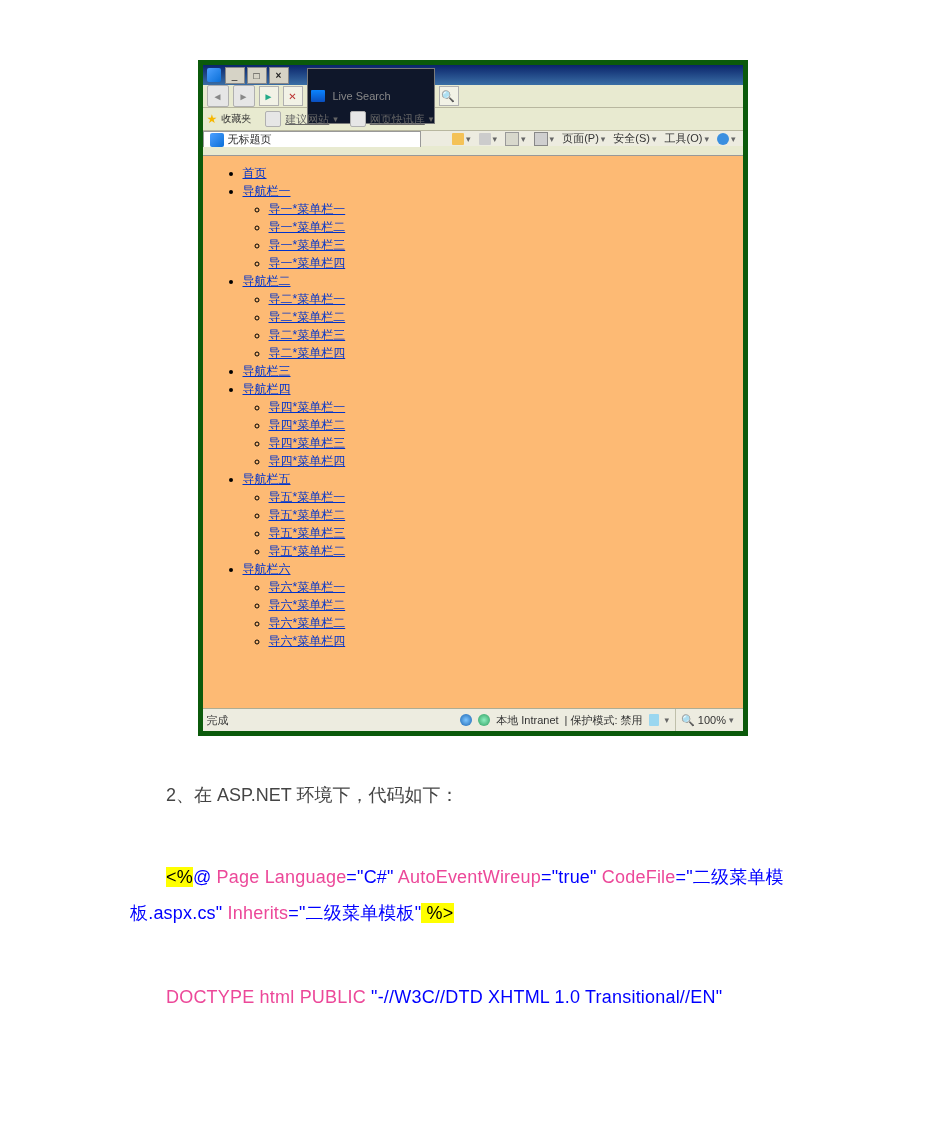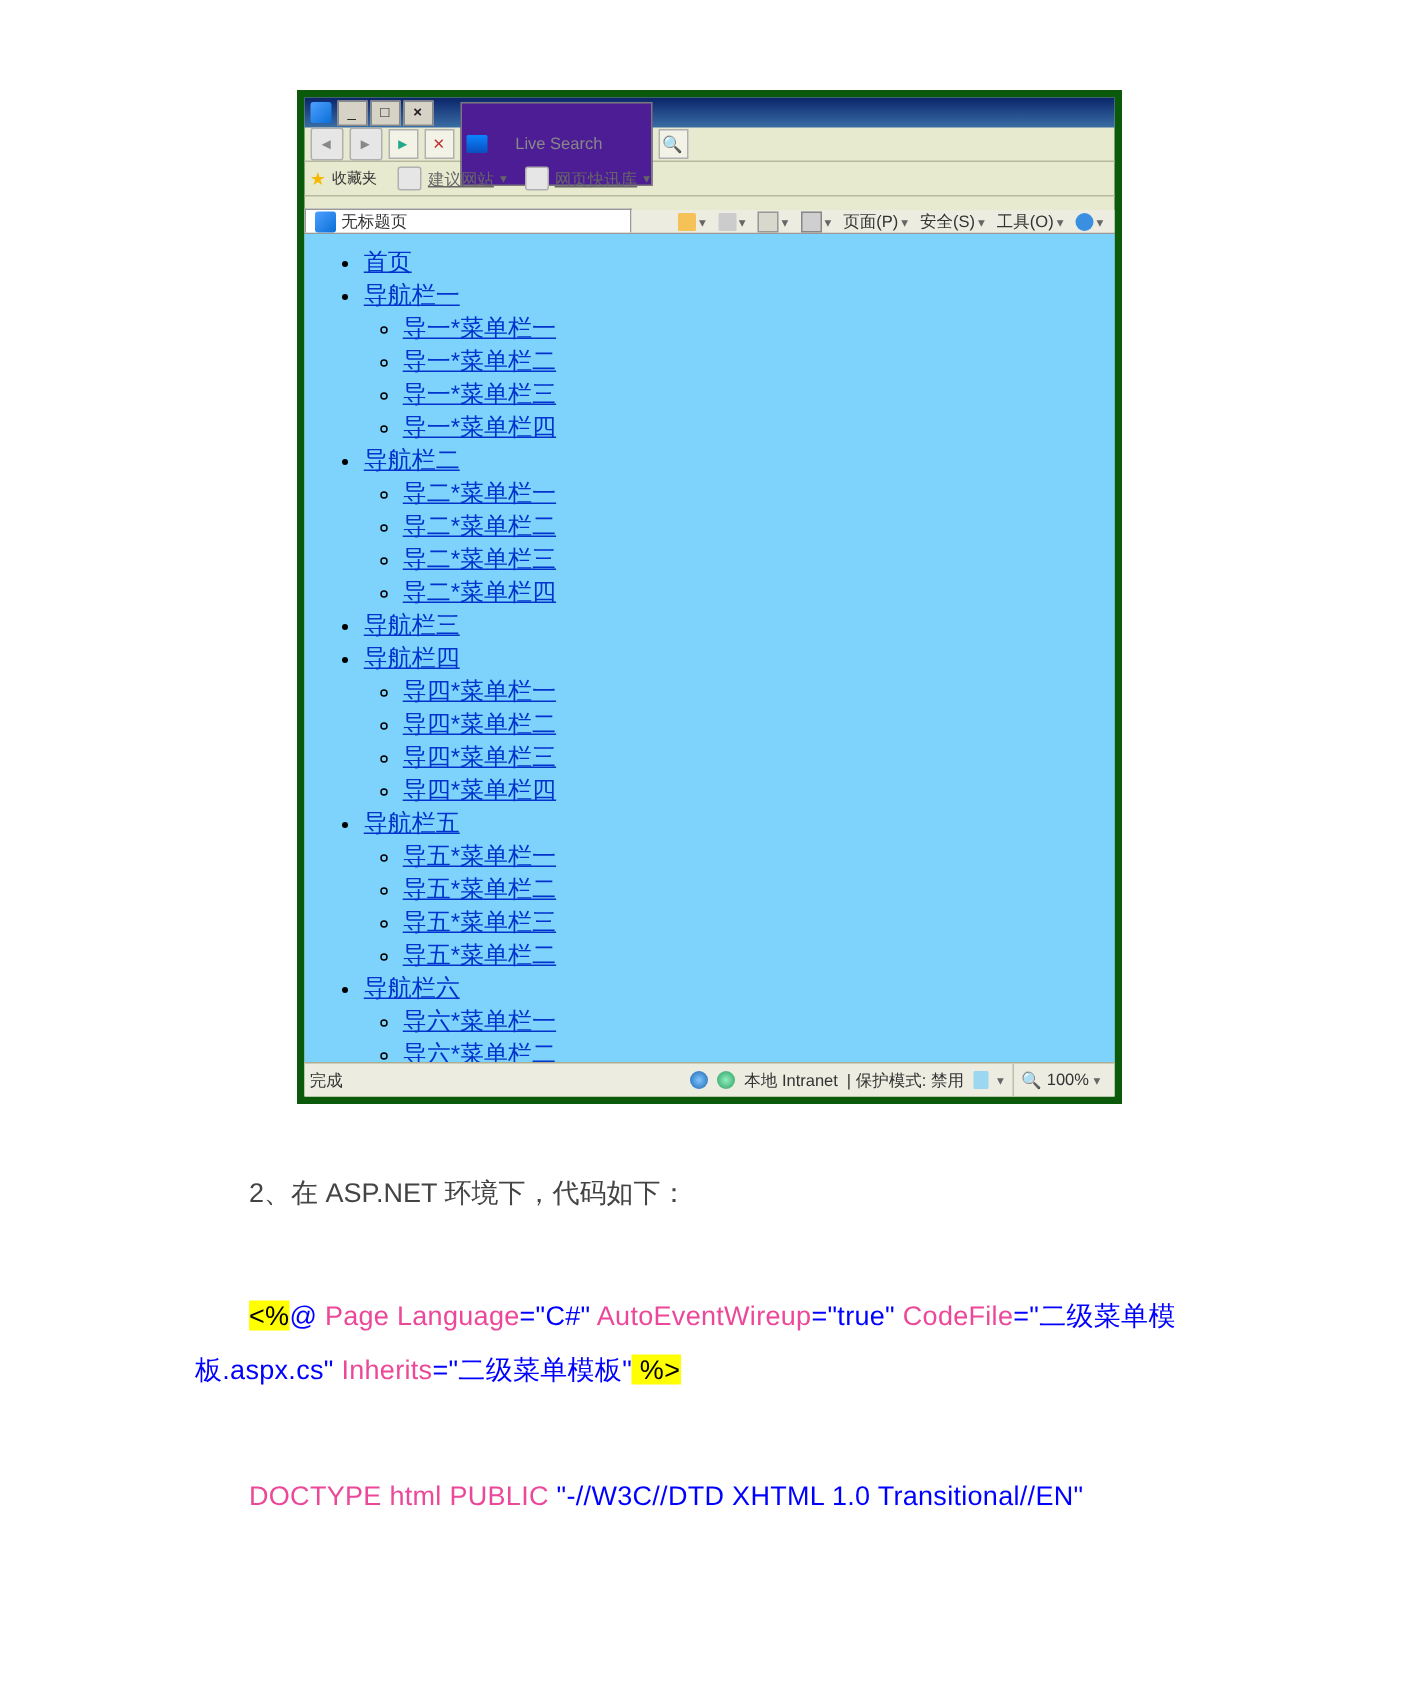--- a/index.html
+++ b/index.html
@@ -70,33 +70,33 @@
     width:12px;height:12px;background:#fff;border:1px solid #888;display:inline-block;
   }
   .addr-input .url-text { color:#555; font-size:11px; white-space:nowrap; overflow:hidden; }
   .sm-btn {
     width:18px;height:18px;border:1px solid #b0b0b0;background:#f2f2e6;
     display:flex;align-items:center;justify-content:center;font-size:10px;
   }
   .sm-btn.red { color:#b33; }
   .sm-btn.green { color:#2a8; }
   .search-box {
-    width:120px;height:18px;border:1px solid #7a7a7a;background:#4c1d95;
-    display:flex;align-items:center;padding:18px 3px;gap:19px;
+    width:120px;height:18px;border:1px solid #7a7a7a;background:#0f172a;
+    display:flex;align-items:center;padding:18px 3px;gap:8px;
   }
   .search-box .live-icon{width:14px;height:12px;background:linear-gradient(#0a84ff,#0a4fbf);border-radius:1px;}
   .search-box .live-text{color:#888;font-size:11px;}
   .magnify{font-size:11px;color:#555;}
   
   .ie-row .star{color:#f6b700;font-size:12px;}
   .ie-row .fav-label{color:#333;font-size:10px;}
   .ie-row .linkish{color:#666;font-size:11px;text-decoration:underline;}
   
   .tab-row {
-    display:flex;align-items:flex-end;height:24px;border-bottom:1px solid #999;
+    display:flex;align-items:flex-start;height:24px;border-bottom:1px solid #999;
   }
   .tab {
     background:#fff;border:1px solid #999;border-bottom:none;
     display:flex;align-items:center;gap:4px;padding:0 30px 0 6px;
     font-size:11px;color:#333;min-width:180px;
   }
   .tab .tab-ie-icon{width:14px;height:14px;background:linear-gradient(135deg,#4da0ff,#0a6fd8);border-radius:2px;}
   .toolbar{
     flex:1;display:flex;align-items:center;justify-content:flex-end;gap:2px;padding:0 4px;
     background:#edece0;font-size:11px;color:#333;
@@ -104,23 +104,23 @@
   .tool-item{display:flex;align-items:center;gap:2px;padding:0 3px;white-space:nowrap;}
   .tool-item .ico{width:12px;height:12px;display:inline-block;}
   .ico-home{background:#f4c257;border-radius:1px;}
   .ico-rss{background:#ccc;border-radius:1px;}
   .ico-mail{background:#d8d8cc;border:1px solid #999;}
   .ico-print{background:#cfcfcf;border:1px solid #888;}
   .ico-help{background:#3a8fe0;border-radius:50%;}
   .tri{font-size:9px;color:#666;}
   
   .ie-viewport {
-    background:#7dd3fc;
+    background:#fdba74;
     padding:8px 14px 4px 14px;
-    font-size:16px;
+    font-size:12px;
     color:#000;
     height:540px;
     overflow:hidden;
     position:relative;
   }
   .ie-viewport ul{margin:0;padding-left:26px;}
   .ie-viewport li{margin:1px 0;}
   .ie-viewport a{color:#0033cc;text-decoration:underline;}
   
   .ie-status{

